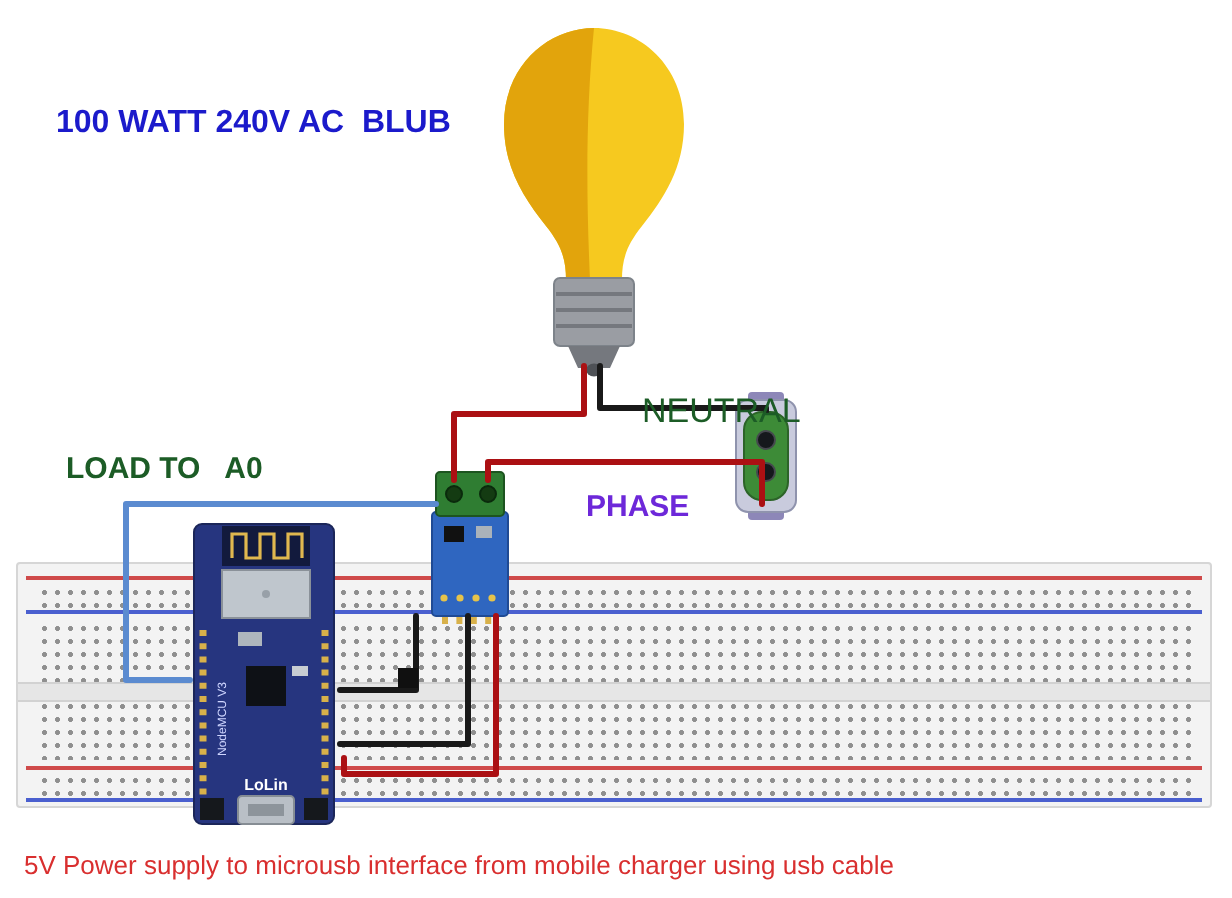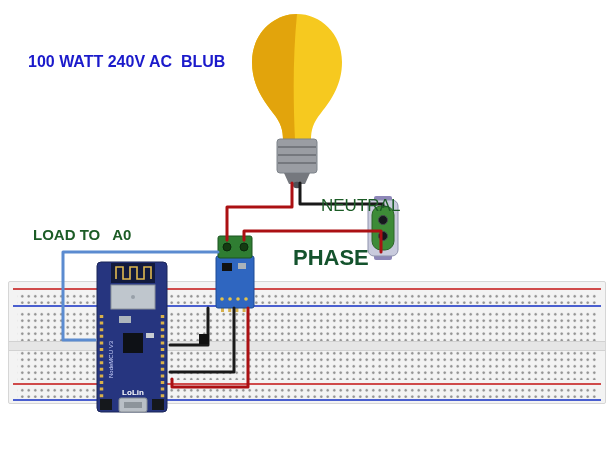--- a/index.html
+++ b/index.html
@@ -5,21 +5,21 @@
   html,body { margin:0; padding:0; background:#ffffff; }
   .canvas {
     position:relative; width:616px; height:449px; background:#ffffff;
     font-family:"Liberation Sans", sans-serif; overflow:hidden;
   }
   .label { position:absolute; white-space:pre; line-height:1.1; }
   .lbl-load1  { left:28px;  top:33px;  font-size:16px; font-weight:bold; color:#1b1acb;margin-top:20px; }
   .lbl-load2  { left:84px;  top:70px;  font-size:18px; font-weight:bold; color:#bd5c17; }
   .lbl-neutral{ left:321px; top:169px; font-size:17px; font-weight:normal; color:#1c5c26;margin-top:28px; }
   .lbl-socket { left:403px; top:217px; font-size:11px; font-weight:bold; color:#3032d6; }
-  .lbl-phase  { left:293px; top:246px; font-size:22px; font-weight:bold; color:#14532d; }
+  .lbl-phase  { left:293px; top:246px; font-size:15px; font-weight:bold; color:#6d28d9; }
   .lbl-input  { left:33px;  top:227px; font-size:15px; font-weight:bold; color:#1c5c26; }
   .lbl-footer { left:12px;  top:426px; font-size:13px; font-weight:normal; color:#d92f2f; }
 
   .breadboard {
     position:absolute; left:8px; top:281px; width:598px; height:123px;
     background:#f3f3f3; border:1px solid #d6d6d6; border-radius:2px; box-sizing:border-box;
   }
   .bb-line { position:absolute; left:4px; right:4px; height:2px; }
   .bb-red  { background:#cf4a4a; }
   .bb-blue { background:#4a5fcf; }
@@ -122,14 +122,15 @@
       <path d="M208,308 V345 H170" stroke="#191919"></path>
       <path d="M234,308 V372 H170" stroke="#191919"></path>
       <rect x="199" y="334" width="10" height="10" fill="#101010" stroke="none"></rect>
     </g>
   </svg>
 
   <div class="label lbl-load1">100 WATT 240V AC  BLUB</div>
   <div class="label lbl-neutral">NEUTRAL</div>
   <div class="label lbl-phase">PHASE</div>
   <div class="label lbl-input">LOAD TO   A0</div>
+  <div class="label lbl-footer">5V Power supply to microusb interface from mobile charger using usb cable</div>
 
 </div>
 
 </body></html>

